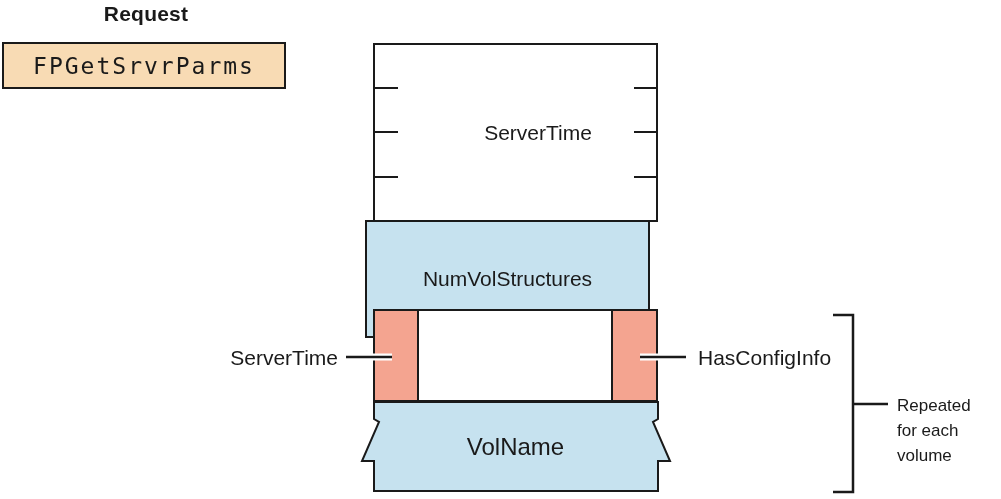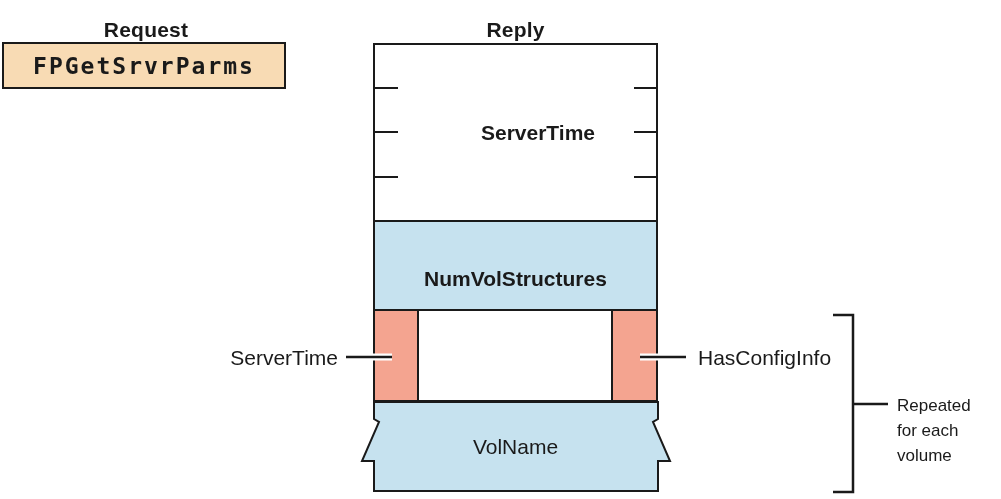--- a/index.html
+++ b/index.html
@@ -11,59 +11,57 @@
     font-family: "Liberation Sans", sans-serif;
     color: var(--line, #1a1a1a);
     overflow: hidden;
   }
   .hdr {
     position: absolute;
     font-size: 21px;
     font-weight: bold;
     text-align: center;
     letter-spacing: 0.2px;
-    margin-top: 16px;
   }
   .box {
     position: absolute;
     box-sizing: border-box;
     border: 2px solid var(--line);
     display: flex;
     align-items: center;
     justify-content: center;
     font-size: 21px;
-    font-weight: bold;
   }
   .request-box {
     left: 2px; top: 42px; width: 284px; height: 47px;
     background: var(--tan);
     font-family: "DejaVu Sans Mono", monospace;
     font-size: 23px;
     letter-spacing: 2px;
   }
   .servertime-box { left: 373px; top: 43px; width: 285px; height: 179px; background: #ffffff; padding-left: 45px; }
-  .numvol-box    { left: 373px; top: 220px; width: 285px; height: 118px; background: var(--blue); text-align: center; }
+  .numvol-box    { left: 365px; top: 220px; width: 285px; height: 118px; background: var(--blue); text-align: center; }
   .flags-row {
     left: 373px; top: 309px; width: 285px; height: 93px;
     background: #ffffff;
     justify-content: space-between;
     padding: 0; 
   }
   .flag {
     box-sizing: border-box;
     height: 100%;
     background: var(--salmon);
   }
   .flag-left  { width: 44px; border-right: 2px solid var(--line); }
   .flag-right { width: 45px; border-left: 2px solid var(--line); }
   .volname-label {
     position: absolute;
     left: 373px; top: 402px; width: 285px; height: 90px;
     display: flex; align-items: center; justify-content: center;
-    font-size: 21px;
+    font-size: 24px;
     z-index: 10;
   }
   .side-label {
     position: absolute;
     font-size: 21px;
     white-space: nowrap;
     z-index: 10;
   }
   .label-haspassword { left: 100px; top: 346px; width: 238px; text-align: right; }
   .label-hasconfiginfo { left: 698px; top: 346px; }
@@ -81,21 +79,20 @@
     z-index: 5;
     pointer-events: none;
   }
 </style>
 </head>
 <body>
 
 <div class="canvas">
 
   <div class="hdr" style="left:0; top:2px; width:292px;">Request</div>
-  <div class="hdr" style="left:373px; top:2px; width:285px;">Reply</div>
 
   <div class="box request-box">
     <span>FPGetSrvrParms</span>
   </div>
 
   <div class="box servertime-box">
     <span>ServerTime</span>
   </div>
 
   <div class="box numvol-box">

